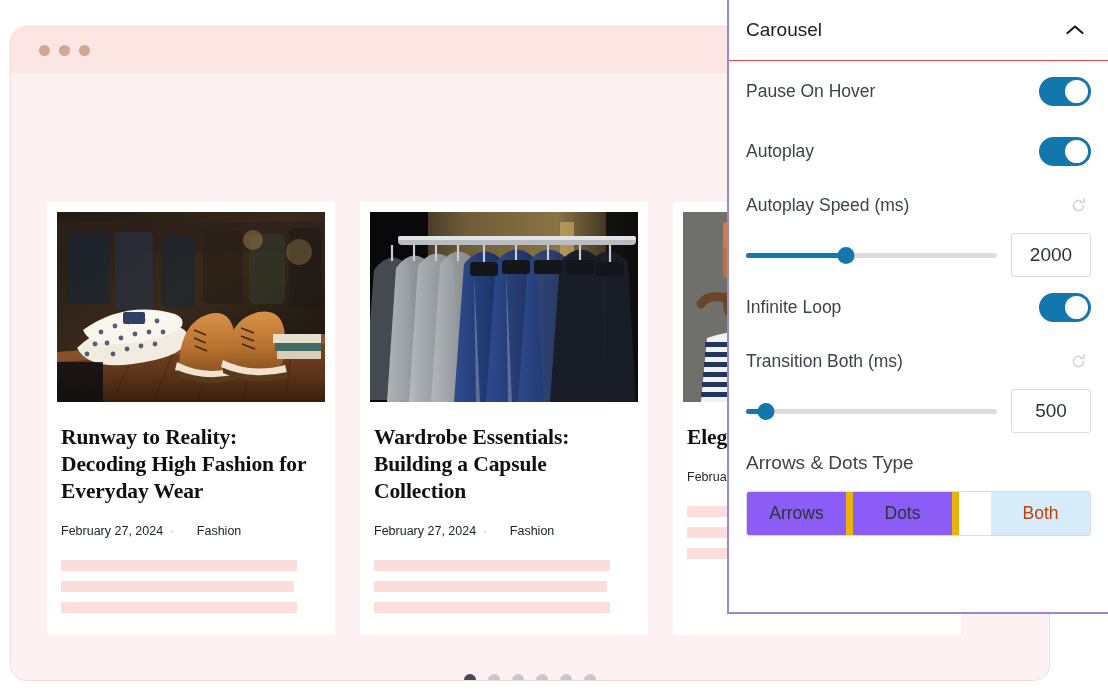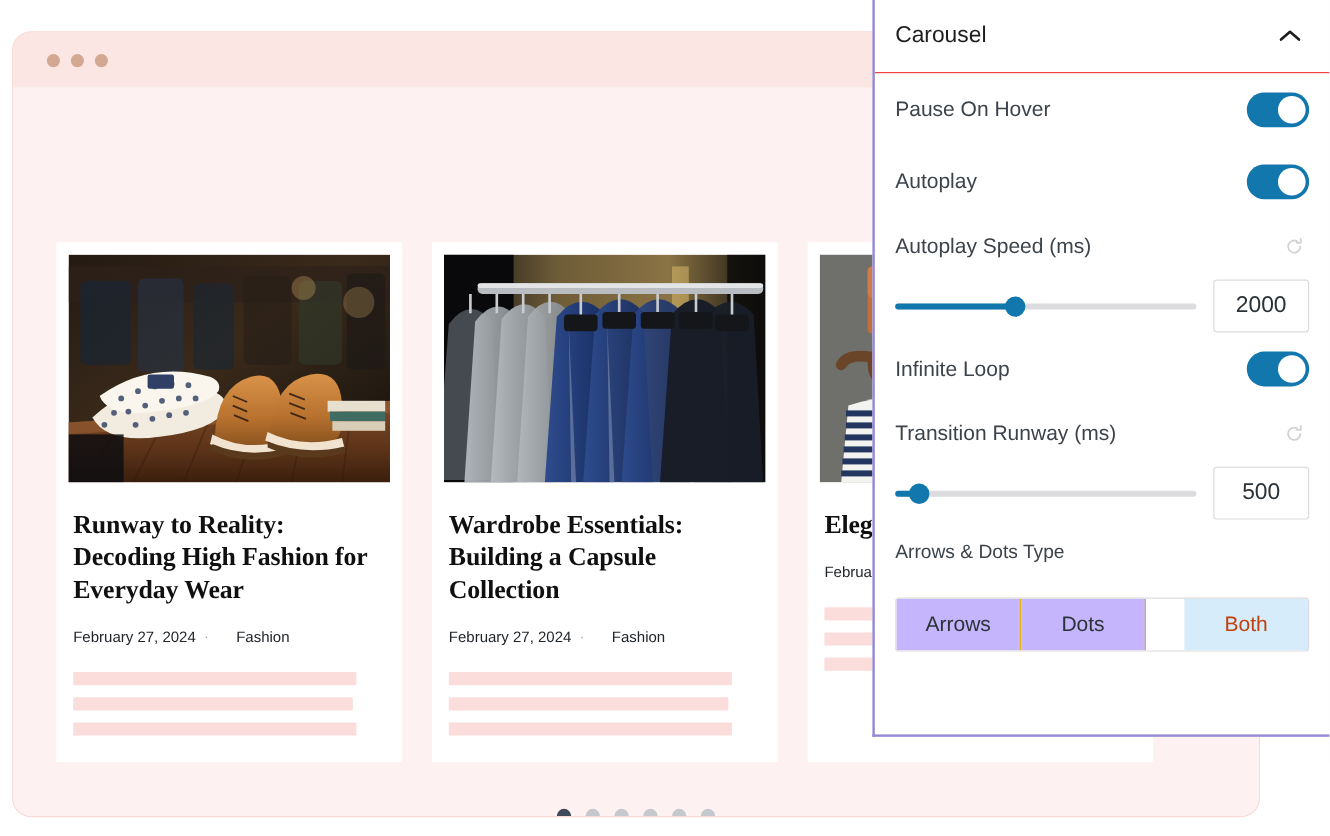--- a/index.html
+++ b/index.html
@@ -261,40 +261,40 @@
     align-items: center;
     justify-content: center;
     font-size: 19px;
     color: #2c3338;
     cursor: text;
   }
 
   
   .segment-block { padding-top: 19px; }
   .segment-label {
-    font-size: 16px;
+    font-size: 19px;
     color: #3c434a;
-    margin-bottom: 28px;
+    margin-bottom: 17px;
   }
   .segmented {
     display: flex;
     border: 1px solid #dcdcde;
     border-radius: 3px;
     overflow: hidden;
     height: 45px;
   }
   .segment {
     flex: 1 1 0;
     display: flex;
     align-items: center;
     justify-content: center;
     font-size: 17.5px;
     color: #2c3338;
-    background: #c4b5fd;
-    border-right: 1px solid #eab308;
+    background: #8b5cf6;
+    border-right: 7px solid #eab308;
     cursor: pointer;
   }
   .segment:last-child { border-right: none; }
   .segment.selected {
     background: #d7ecfa;
     color: #c2410c;
     margin-left: 32px;
   }
 </style>
 </head>
@@ -592,21 +592,21 @@
 
       <div class="setting-row">
         <span class="setting-label">Infinite Loop</span>
         <span class="toggle">
             <span class="knob"></span>
           </span>
       </div>
 
       <div class="control-block">
         <div class="control-head">
-          <span class="setting-label">Transition Runway (ms)</span>
+          <span class="setting-label">Transition Both (ms)</span>
           <span class="reset-btn">
             <svg width="17" height="17" viewBox="0 0 20 20" fill="none" aria-hidden="true">
               <path d="M16 10 A6 6 0 1 1 12.6 4.6" stroke="#d3d3d6" stroke-width="1.8" stroke-linecap="round"></path>
               <path d="M16.4 2.2 L16.4 6.2 L12.4 6.2" stroke="#d3d3d6" stroke-width="1.8" stroke-linecap="round" stroke-linejoin="round"></path>
             </svg>
           </span>
         </div>
         <div class="slider-row">
           <span class="slider">
             <span class="slider-track"></span>

